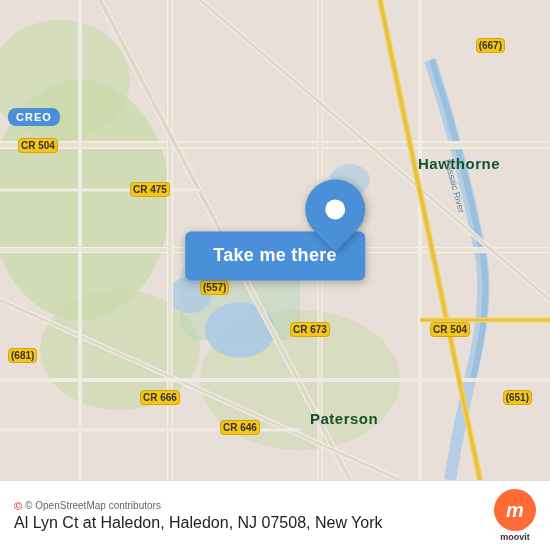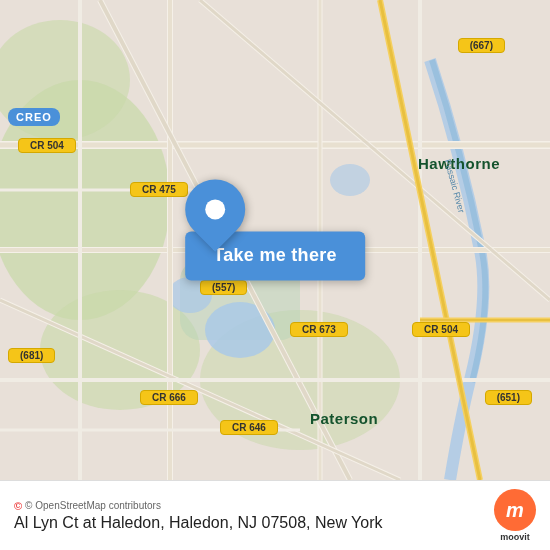--- a/index.html
+++ b/index.html
@@ -29,21 +29,21 @@
     }
 
     
     .button-overlay {
       position: absolute;
       top: 50%;
       left: 50%;
       transform: translate(-50%, -60%);
       display: flex;
       flex-direction: column;
-      align-items: flex-start;
+      align-items: flex-end;
       gap: 0;
     }
 
     .map-pin {
       width: 60px;
       height: 60px;
       background: #4a90d9;
       border-radius: 50% 50% 50% 0;
       transform: rotate(-45deg);
       display: flex;
@@ -165,21 +165,21 @@
     }
 
     .route-badge {
       position: absolute;
       background: #f5c518;
       border: 1px solid #d4a800;
       border-radius: 4px;
       font-size: 10px;
       font-weight: bold;
       color: #333;
-      padding: 1px 11px;
+      padding: 1px 2px;
       white-space: nowrap;
     }
 
     .city-label {
       position: absolute;
       font-size: 15px;
       color: #14532d;
       font-weight: 600;
       letter-spacing: 0.5px;
     }

